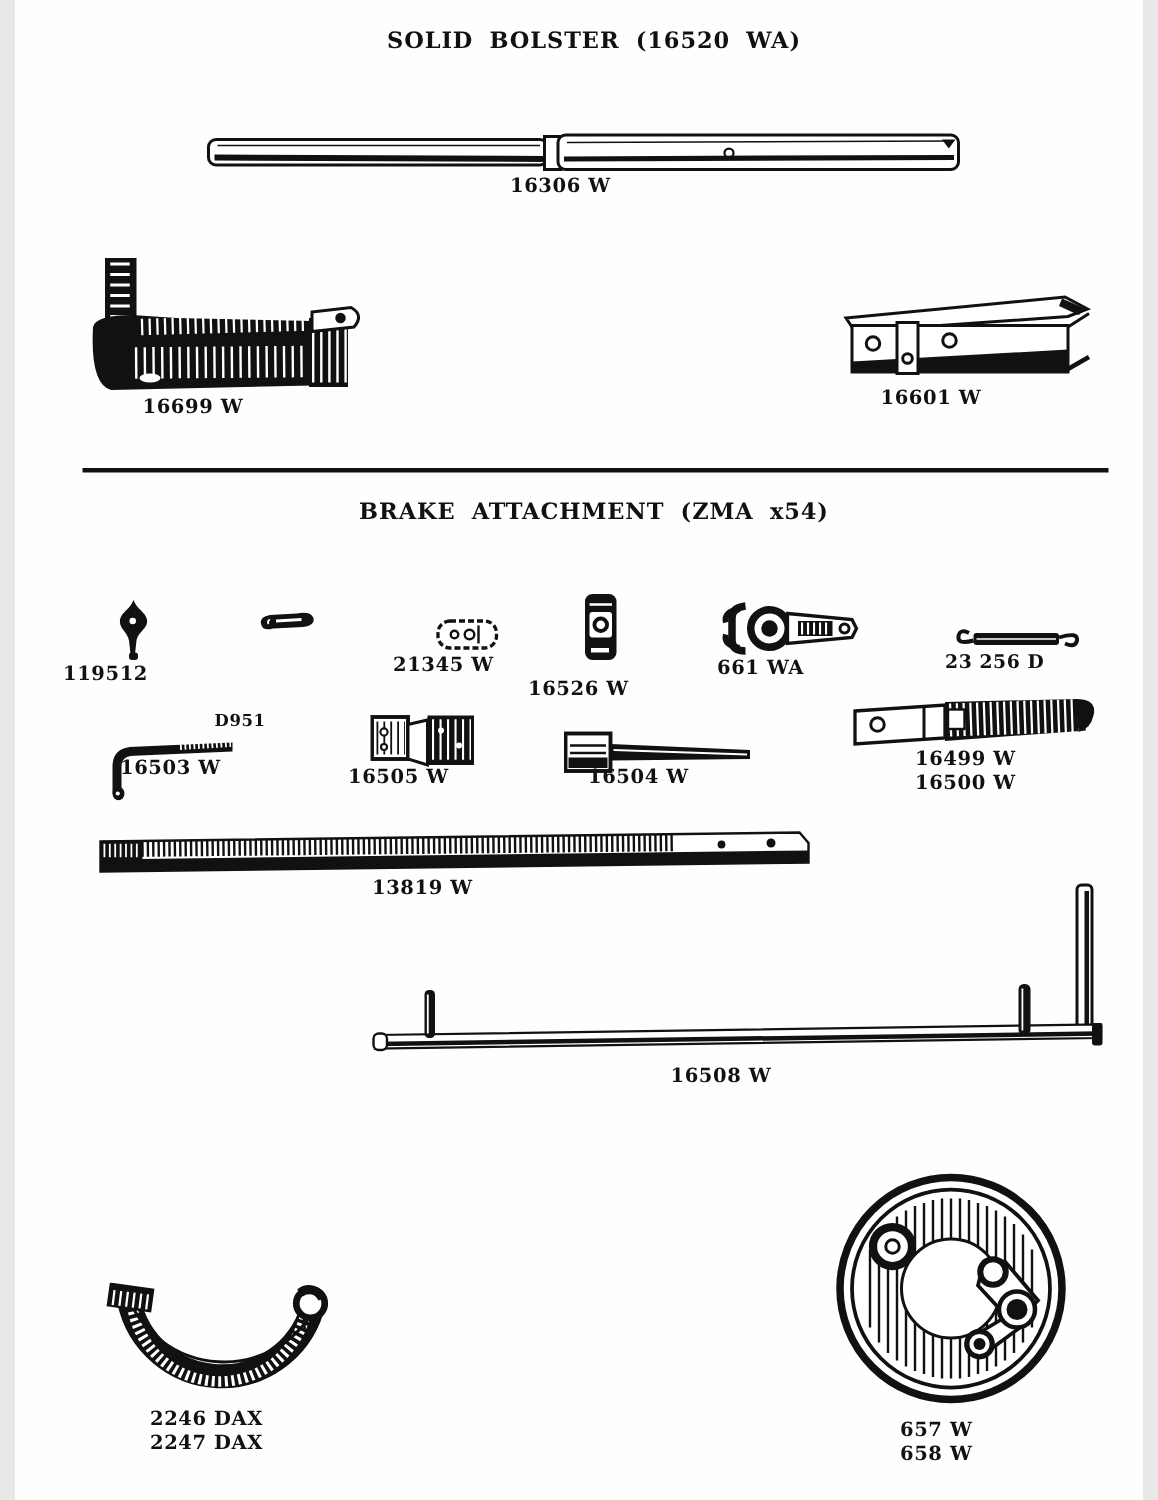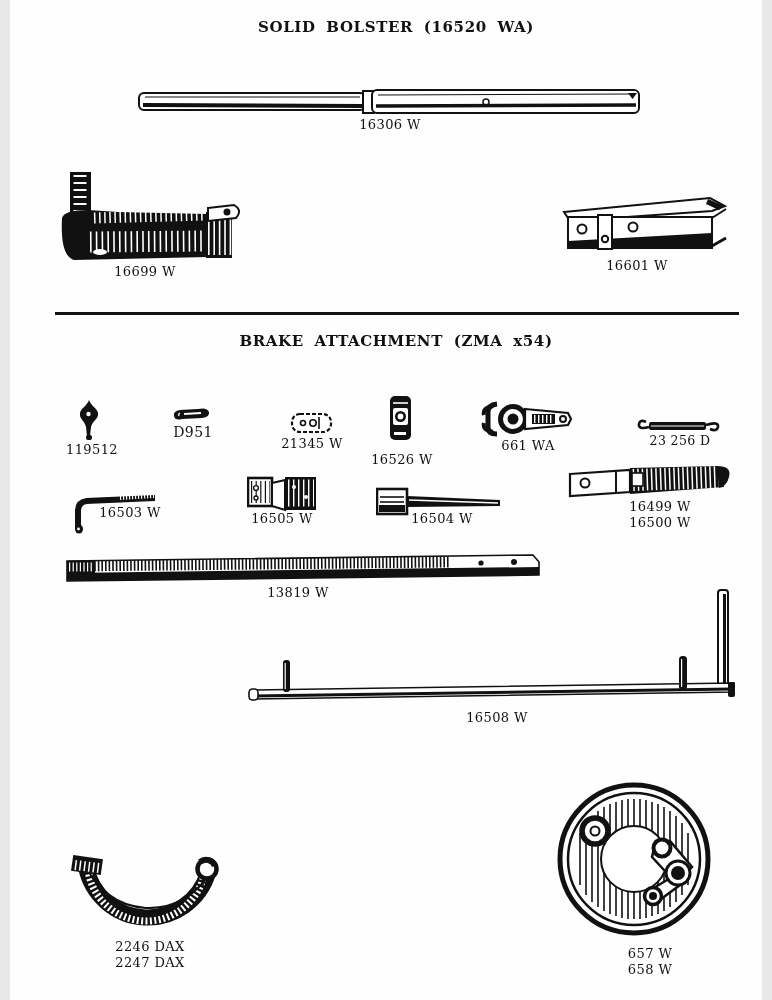--- a/index.html
+++ b/index.html
@@ -1,22 +1,22 @@
 <!DOCTYPE html>
 <html><head>
 <meta charset="utf-8">
 <style>
   html,body{margin:0;padding:0;background:#e8e8e8;}
   #page{position:relative;width:752px;height:1000px;background:#fefefe;margin:0 auto;
         font-family:"DejaVu Serif","Liberation Serif",serif;color:#111;overflow:hidden;}
   .ttl{position:absolute;left:0;width:772px;text-align:center;font-weight:bold;
        font-size:15px;letter-spacing:0.6px;word-spacing:5px;}
-  .lbl{position:absolute;width:100px;text-align:center;font-weight:normal;
+  .lbl{position:absolute;width:100px;font-weight:bold;
        font-size:13px;letter-spacing:0.4px;line-height:15.5px;white-space:nowrap;}
-  .lbl.sm{font-size:14px;}
+  .lbl.sm{font-size:11px;margin-top:48px;}
   .lbl.md{font-size:12.5px;}
   .ill{position:absolute;}
   .divider{position:absolute;left:45px;top:312px;width:684px;height:3px;background:#111;}
   svg{display:block;}
 </style>
 </head>
 <body>
 
 <div id="page">
 

